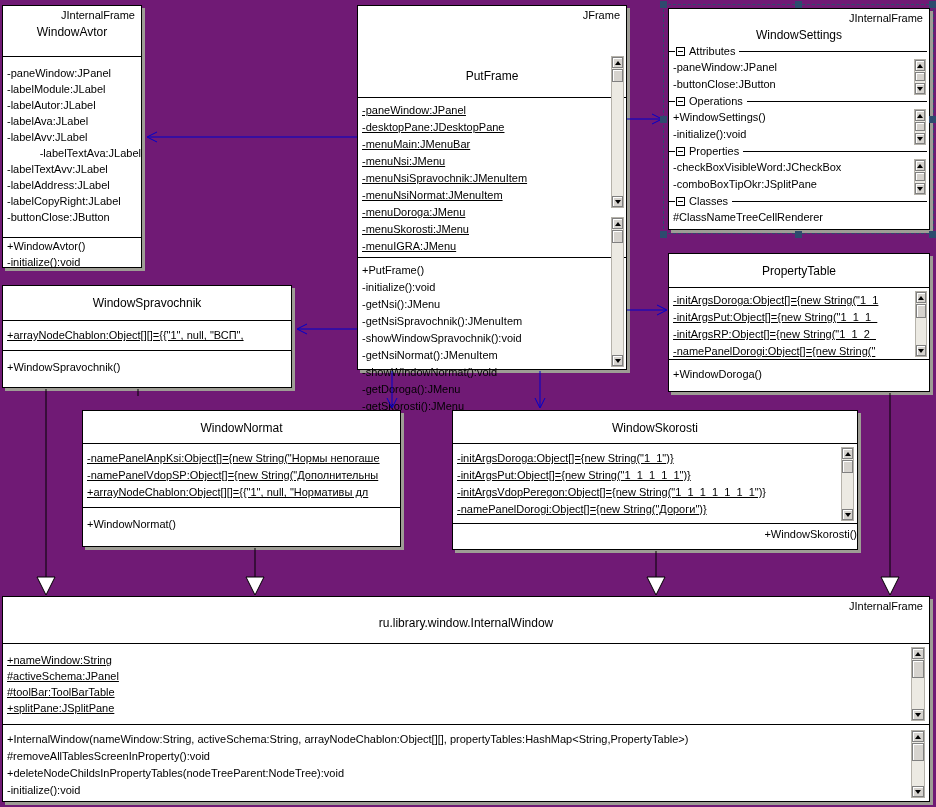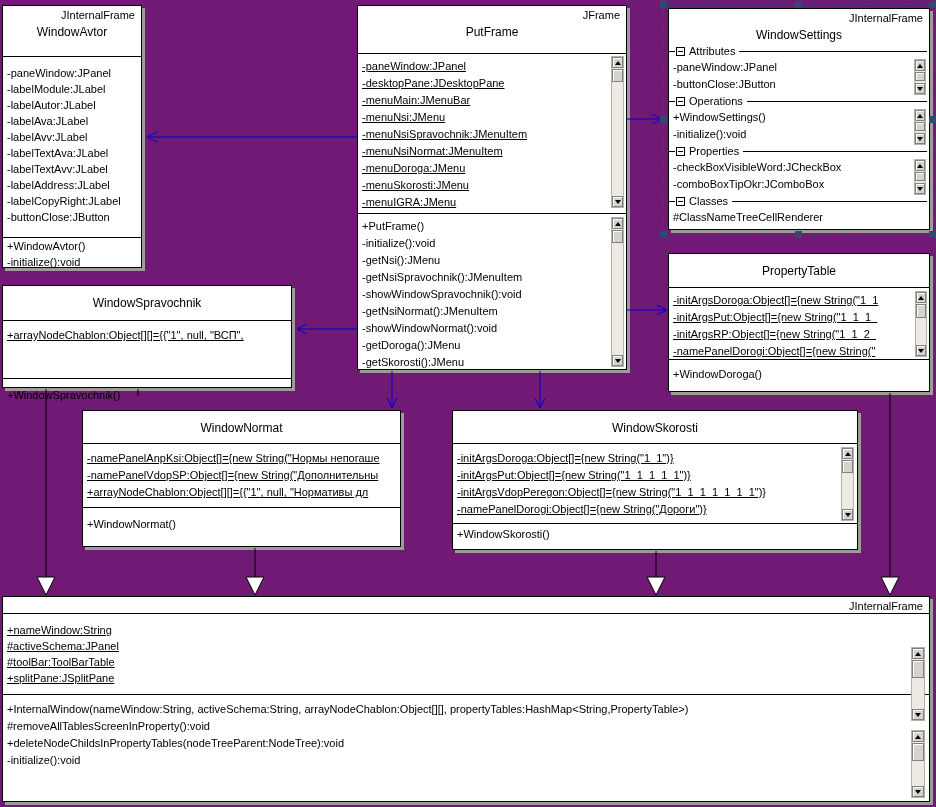--- a/index.html
+++ b/index.html
@@ -52,35 +52,35 @@
 
   <div class="uml-box" style="left:2px; top:5px; width:140px; height:263px;">
     <div class="stereo">JInternalFrame</div>
     <div class="cname" style="height:34px;">WindowAvtor</div>
     <div class="compartment pad8" style="height:181px;">
       <div class="mrow" style="height:16px;line-height:16px;">-paneWindow:JPanel</div>
       <div class="mrow" style="height:16px;line-height:16px;">-labelModule:JLabel</div>
       <div class="mrow" style="height:16px;line-height:16px;">-labelAutor:JLabel</div>
       <div class="mrow" style="height:16px;line-height:16px;">-labelAva:JLabel</div>
       <div class="mrow" style="height:16px;line-height:16px;">-labelAvv:JLabel</div>
-      <div class="mrow" style="height:16px;line-height:16px;">-labelTextAva:JLabel</div>
+      <div class="mrow" style="height:16px;line-height:16px;text-align:right;">-labelTextAva:JLabel</div>
       <div class="mrow" style="height:16px;line-height:16px;">-labelTextAvv:JLabel</div>
       <div class="mrow" style="height:16px;line-height:16px;">-labelAddress:JLabel</div>
       <div class="mrow" style="height:16px;line-height:16px;">-labelCopyRight:JLabel</div>
       <div class="mrow" style="height:16px;line-height:16px;">-buttonClose:JButton</div>
     </div>
     <div class="compartment" style="height:32px;">
       <div class="mrow" style="height:16px;line-height:16px;">+WindowAvtor()</div>
       <div class="mrow" style="height:16px;line-height:16px;">-initialize():void</div>
     </div>
   </div>
 
   <div class="uml-box" style="left:357px; top:5px; width:270px; height:365px;">
     <div class="stereo">JFrame</div>
-    <div class="cname" style="height:31px;">PutFrame</div>
+    <div class="cname" style="height:31px;margin-top:44px;">PutFrame</div>
     <div class="compartment pad4" style="height:160px;">
       <div class="mrow u">-paneWindow:JPanel</div>
       <div class="mrow u">-desktopPane:JDesktopPane</div>
       <div class="mrow u">-menuMain:JMenuBar</div>
       <div class="mrow u">-menuNsi:JMenu</div>
       <div class="mrow u">-menuNsiSpravochnik:JMenuItem</div>
       <div class="mrow u">-menuNsiNormat:JMenuItem</div>
       <div class="mrow u">-menuDoroga:JMenu</div>
       <div class="mrow u">-menuSkorosti:JMenu</div>
       <div class="mrow u">-menuIGRA:JMenu</div>
@@ -147,21 +147,21 @@
     </div>
     <div class="mrow">+WindowSettings()</div>
     <div class="mrow">-initialize():void</div>
     <div class="sec">
       <span class="pre"></span>
       <span class="mbox"></span>
       <span class="slabel">Properties</span>
       <span class="post"></span>
     </div>
     <div class="mrow">-checkBoxVisibleWord:JCheckBox</div>
-    <div class="mrow">-comboBoxTipOkr:JComboBox</div>
+    <div class="mrow">-comboBoxTipOkr:JSplitPane</div>
     <div class="sec">
       <span class="pre"></span>
       <span class="mbox"></span>
       <span class="slabel">Classes</span>
       <span class="post"></span>
     </div>
     <div class="mrow">#ClassNameTreeCellRenderer</div>
     <div class="vscroll" style="right:3px; top:50px; height:36px; width:12px;">
       <div class="sbtn">
           <span class="tri up"></span>
@@ -215,21 +215,21 @@
           <span class="tri down"></span>
         </div>
     </div>
   </div>
 
   <div class="uml-box" style="left:2px; top:285px; width:290px; height:103px;">
     <div class="cname solo" style="height:34px;">WindowSpravochnik</div>
     <div class="compartment pad6" style="height:30px;">
       <div class="mrow u">+arrayNodeChablon:Object[][]={{"1", null, "ВСП",</div>
     </div>
-    <div class="compartment pad8" style="height:38px;margin-top:28px;">
+    <div class="compartment pad8" style="height:38px;">
       <div class="mrow">+WindowSpravochnik()</div>
     </div>
   </div>
 
   <div class="uml-box" style="left:82px; top:410px; width:319px; height:137px;">
     <div class="cname solo" style="height:32px;">WindowNormat</div>
     <div class="compartment pad6" style="height:64px;">
       <div class="mrow u">-namePanelAnpKsi:Object[]={new String("Нормы непогаше</div>
       <div class="mrow u">-namePanelVdopSP:Object[]={new String("Дополнительны</div>
       <div class="mrow u">+arrayNodeChablon:Object[][]={{"1", null, "Нормативы дл</div>
@@ -240,37 +240,38 @@
   </div>
 
   <div class="uml-box" style="left:452px; top:410px; width:406px; height:140px;">
     <div class="cname solo" style="height:32px;">WindowSkorosti</div>
     <div class="compartment pad6" style="height:80px;">
       <div class="mrow u">-initArgsDoroga:Object[]={new String("1_1")}</div>
       <div class="mrow u">-initArgsPut:Object[]={new String("1_1_1_1_1")}</div>
       <div class="mrow u">-initArgsVdopPeregon:Object[]={new String("1_1_1_1_1_1_1")}</div>
       <div class="mrow u">-namePanelDorogi:Object[]={new String("Дороги")}</div>
     </div>
-    <div class="compartment pad2" style="height:33px;">
+    <div class="compartment pad2" style="height:33px;text-align:right;">
       <div class="mrow">+WindowSkorosti()</div>
     </div>
     <div class="vscroll" style="right:3px; top:36px; height:74px; width:13px;">
       <div class="sbtn">
           <span class="tri up"></span>
         </div>
       <div class="thumb"></div>
       <div class="strack"></div>
       <div class="sbtn">
           <span class="tri down"></span>
         </div>
     </div>
   </div>
 
   <div class="uml-box" style="left:2px; top:596px; width:928px; height:206px;">
     <div class="stereo">JInternalFrame</div>
+    <div class="cname" style="height:30px;">ru.library.window.InternalWindow</div>
     <div class="compartment pad8" style="height:81px;text-decoration:underline;">
       <div class="mrow" style="height:16px;line-height:16px;">+nameWindow:String</div>
       <div class="mrow" style="height:16px;line-height:16px;">#activeSchema:JPanel</div>
       <div class="mrow" style="height:16px;line-height:16px;">#toolBar:ToolBarTable</div>
       <div class="mrow" style="height:16px;line-height:16px;">+splitPane:JSplitPane</div>
     </div>
     <div class="compartment pad6" style="height:79px;">
       <div class="mrow">+InternalWindow(nameWindow:String, activeSchema:String, arrayNodeChablon:Object[][], propertyTables:HashMap&lt;String,PropertyTable&gt;)</div>
       <div class="mrow">#removeAllTablesScreenInProperty():void</div>
       <div class="mrow">+deleteNodeChildsInPropertyTables(nodeTreeParent:NodeTree):void</div>

